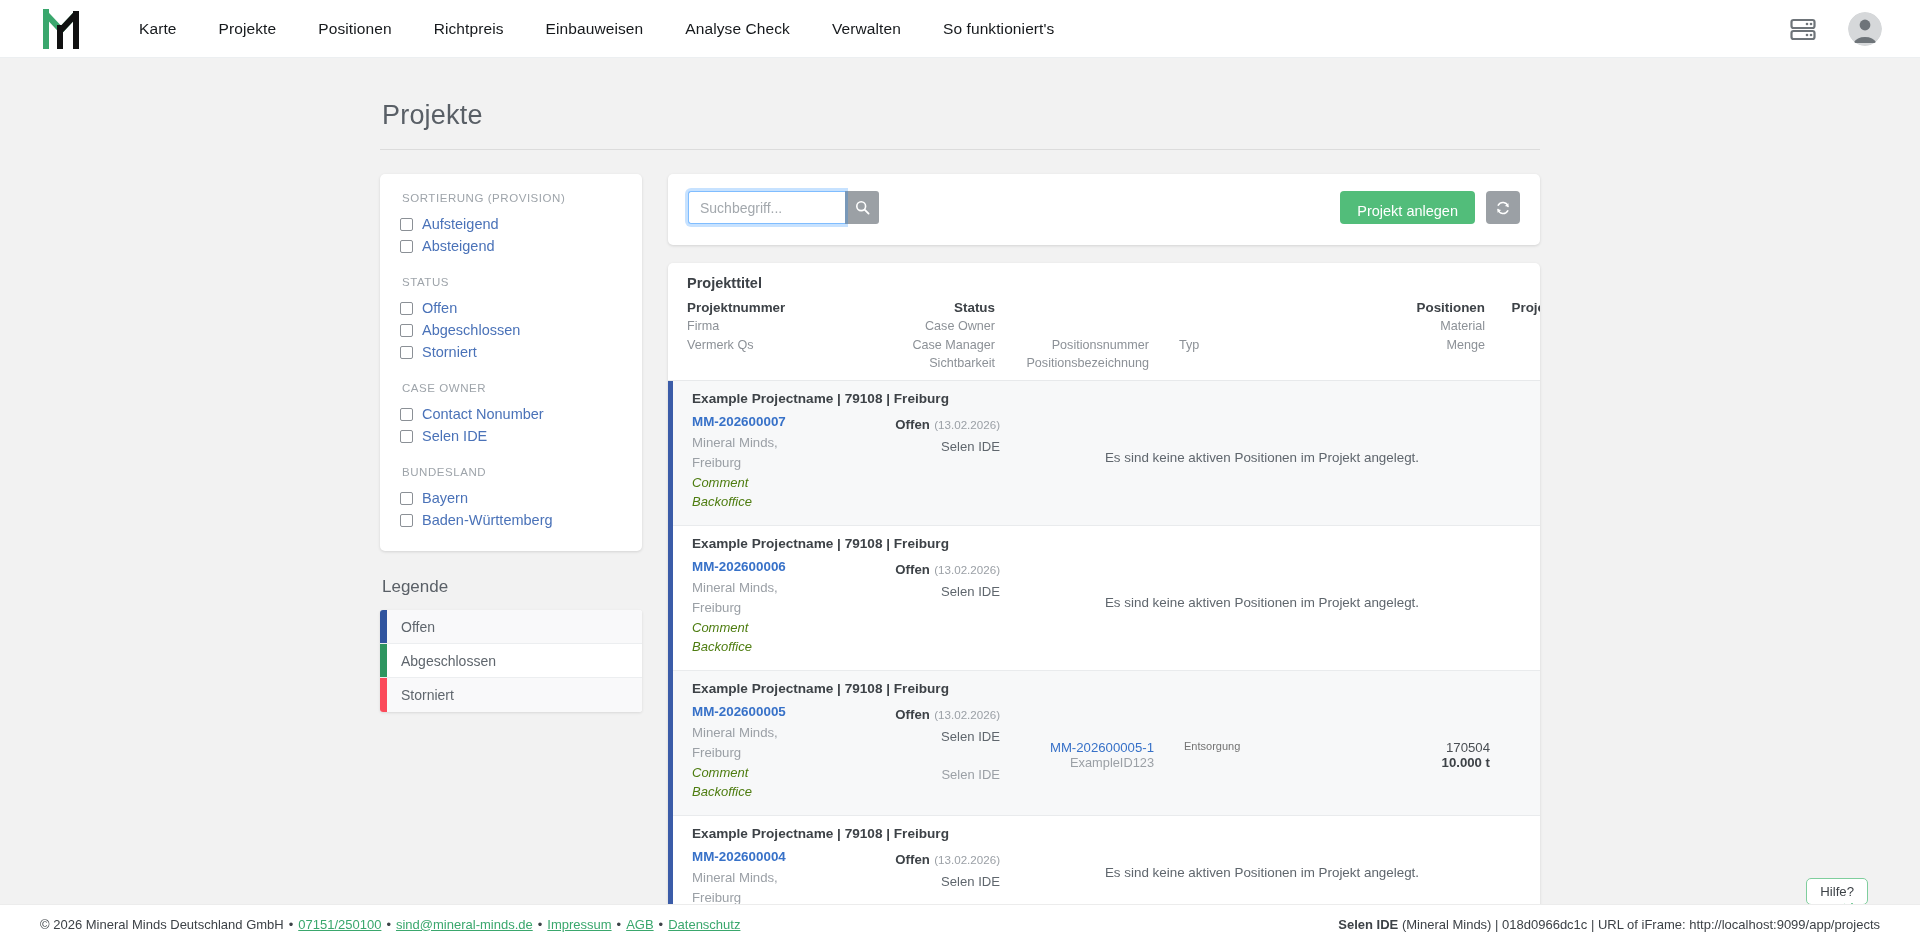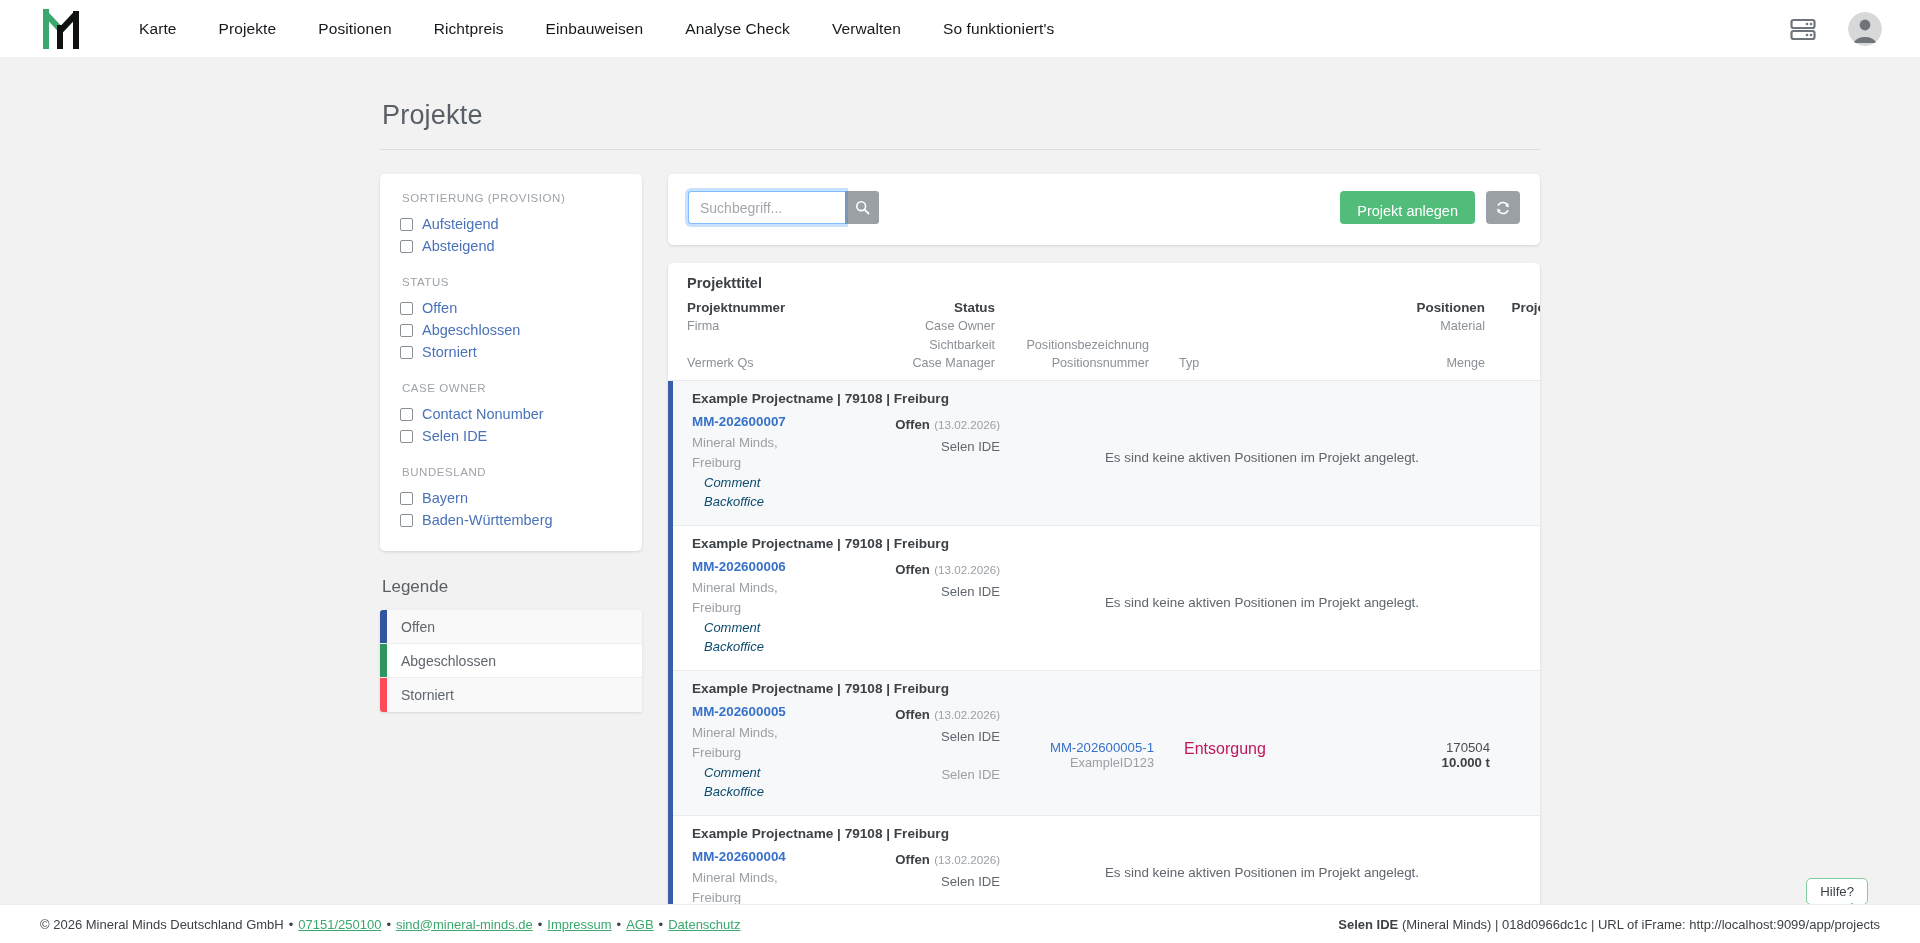--- a/index.html
+++ b/index.html
@@ -229,39 +229,39 @@
     font-weight: bold;
     color: #3d4247;
     margin-bottom: 6px;
     padding-left: 3px;
   }
   .p-grid { display: flex; padding-left: 3px; }
 
   .p-left { width: 168px; flex: 0 0 168px; line-height: 1.52; }
   .p-num  { font-size: 13.4px; font-weight: bold; color: #3771c8; cursor: pointer; }
   .p-firma { font-size: 13.2px; color: #9ba0a6; }
-  .p-vermerk { font-size: 13px; color: #0c4a6e; font-style: italic; margin-left: 12px; }
+  .p-vermerk { font-size: 13px; color: #4d7c0f; font-style: italic; }
 
   .p-mid { width: 140px; flex: 0 0 140px; text-align: right; line-height: 1.52; }
   .p-status { font-size: 13.2px; font-weight: bold; color: #3d4247; }
   .p-date { font-size: 11.6px; color: #9ba0a6; }
   .p-owner { font-size: 13.1px; color: #5f666d; }
   .p-manager { font-size: 13px; color: #9ba0a6; }
 
   .p-empty {
     flex: 1 1 auto;
     display: flex; align-items: center; justify-content: center;
     font-size: 13.4px;
     color: #5f666d;
     padding-bottom: 10px;
   }
 
   .p-posnum { font-size: 13.2px; color: #3771c8; cursor: pointer; }
   .p-posbez { font-size: 12.8px; color: #9ba0a6; }
-  .p-typ    { font-size: 16px; color: #be185d; }
+  .p-typ    { font-size: 11px; color: #737373; }
   .p-mat    { font-size: 13.2px; color: #4a4f54; }
   .p-menge  { font-size: 13.2px; color: #3d4247; font-weight: bold; }
   .p-dash   { font-size: 13.2px; color: #4a4f54; }
   .spacer-line { height: 19px; }
 
   
   .help-bubble {
     position: absolute;
     right: 52px;
     bottom: 38px;
@@ -483,36 +483,36 @@
               <span class="c-num">Firma</span>
               <span class="c-stat">Case Owner</span>
               <span class="c-pnum"></span>
               <span class="c-typ"></span>
               <span class="c-menge">Material</span>
               <span class="c-preis"></span>
               <span class="c-prov"></span>
             </div>
 
             <div class="hrow">
+              <span class="c-num">Vermerk Qs</span>
+              <span class="c-stat">Case Manager</span>
+              <span class="c-pnum">Positionsnummer</span>
+              <span class="c-typ">Typ</span>
+              <span class="c-menge">Menge</span>
+              <span class="c-preis">Preis/T</span>
+
+            </div>
+
+            <div class="hrow">
               <span class="c-num"></span>
               <span class="c-stat">Sichtbarkeit</span>
               <span class="c-pnum">Positionsbezeichnung</span>
               <span class="c-typ"></span>
               <span class="c-menge"></span>
               <span class="c-preis"></span>
-
-            </div>
-
-            <div class="hrow">
-              <span class="c-num">Vermerk Qs</span>
-              <span class="c-stat">Case Manager</span>
-              <span class="c-pnum">Positionsnummer</span>
-              <span class="c-typ">Typ</span>
-              <span class="c-menge">Menge</span>
-              <span class="c-preis">Preis/T</span>
 
             </div>
           </div>
 
           <div class="prow alt">
             <div class="status-bar" style="background:#3b5ca8"></div>
             <div class="prow-body">
               <div class="p-title">Example Projectname | 79108 | Freiburg</div>
               <div class="p-grid">
                 <div class="p-left">

